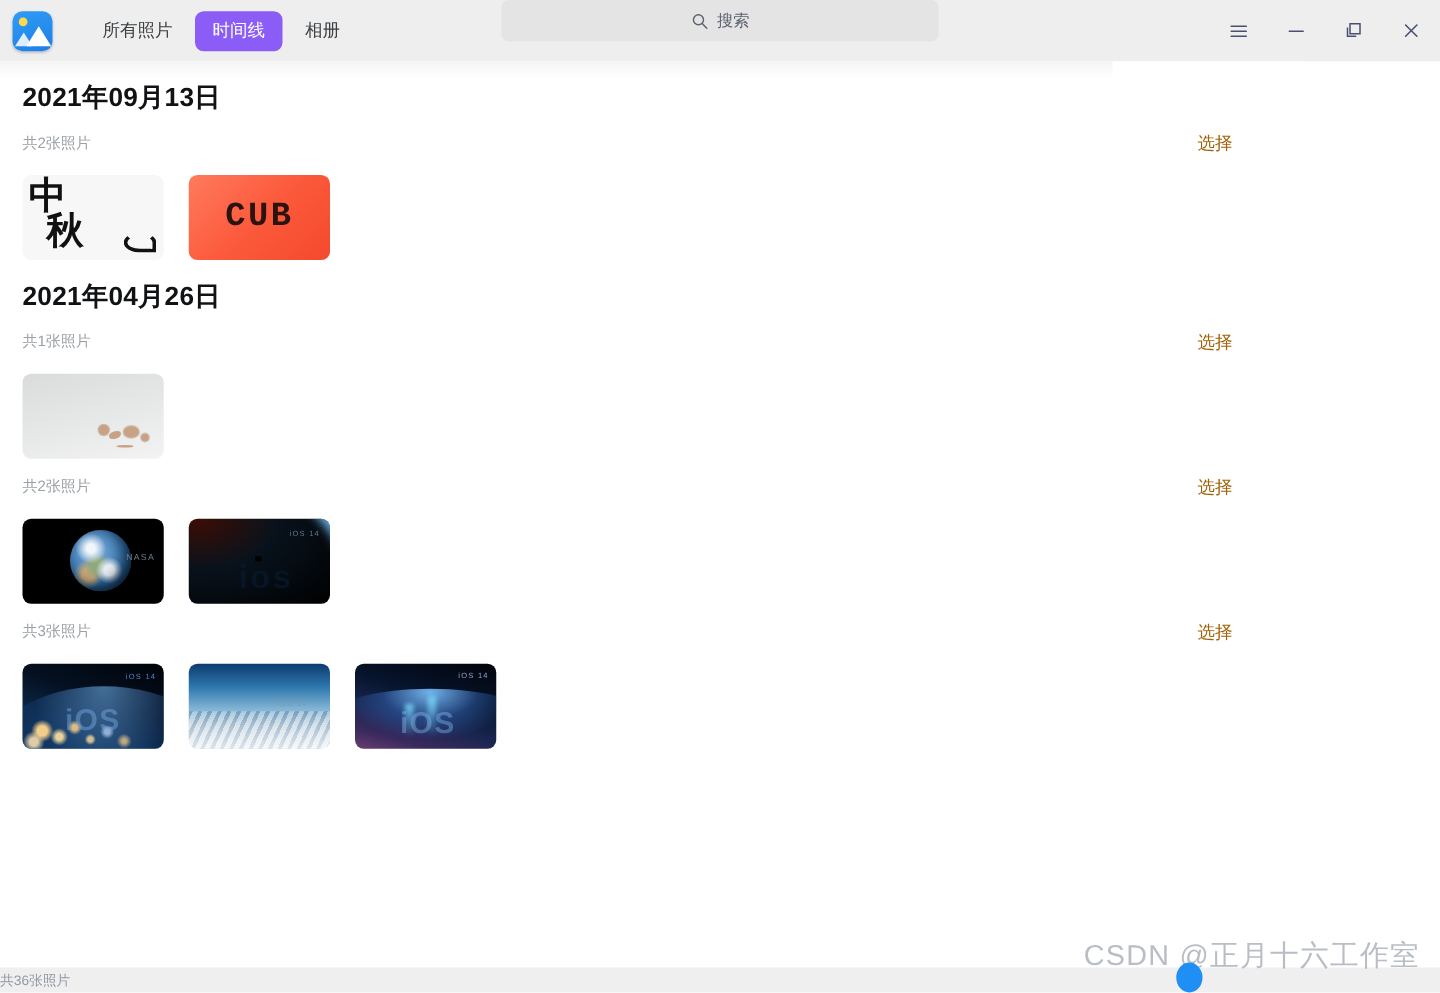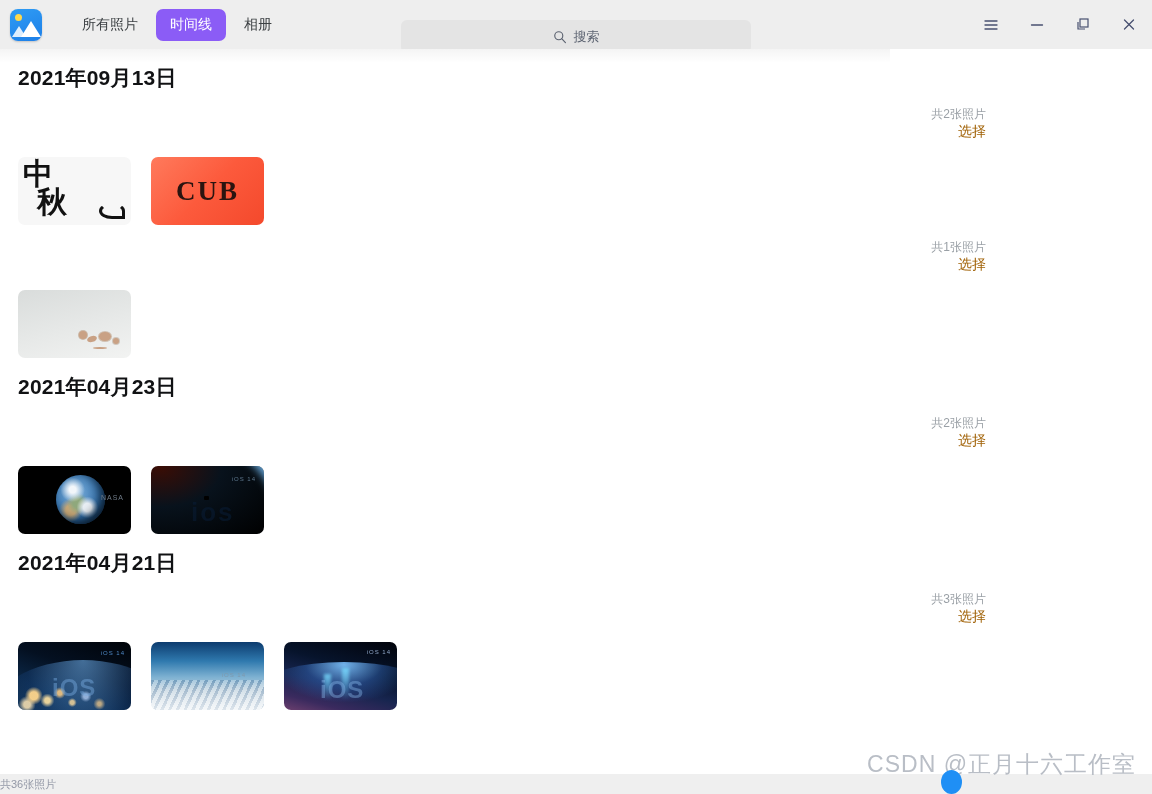--- a/index.html
+++ b/index.html
@@ -47,21 +47,21 @@
 
   .nav-tabs { display: flex; align-items: center; margin-left: 26px; gap: 4px; }
   .tab {
     font-size: 14px; color: #3c4043;
     padding: 7px 14px; border-radius: 7px;
     white-space: nowrap; cursor: pointer;
   }
   .tab.active { background: #8b5cf6; color: #ffffff; }
 
   .search-wrap {
-    position: absolute; left: 401px; top: 20px;
+    position: absolute; left: 401px; top: 0;
     width: 350px; height: 33px;
     background: #e4e4e4; border-radius: 6px;
     display: flex; align-items: center; justify-content: center;
     gap: 7px; cursor: text;
   }
   .search-wrap .sicon { width: 14px; height: 14px; display: block; }
   .search-ph { font-size: 13px; color: #5b6270; }
 
   .win-btns {
     position: absolute; right: 0; top: 0;
@@ -86,22 +86,22 @@
     background: linear-gradient(to bottom, rgba(0,0,0,.045), rgba(0,0,0,0));
     pointer-events: none;
   }
 
   .day-group { padding: 0 18px; }
   .day-title {
     font-size: 21px; font-weight: bold; color: #111214;
     letter-spacing: .2px; padding-top: 15px;
   }
   .day-meta-row {
-    display: flex; align-items: flex-end; justify-content: space-between;
-    margin-top: 14px; padding-right: 36px; flex-direction: column;
+    display: flex; align-items: flex-start; justify-content: space-between;
+    margin-top: 14px; padding-right: 36px;
   }
   .day-count { font-size: 12px; color: #9aa0a6; }
   .select-link { font-size: 14px; color: #a16207; cursor: pointer; }
 
   .thumbs { display: flex; gap: 20px; margin-top: 16px; }
   .thumb {
     width: 113px; height: 68px;
     border-radius: 7px; overflow: hidden;
     position: relative; flex: none; cursor: pointer;
     background: #111;
@@ -121,21 +121,21 @@
     width: 26px; height: 16px;
     border: 3px solid #111; border-radius: 50% 50% 0 50%;
     border-top-color: transparent;
   }
 
   .t-cub {
     background: linear-gradient(135deg, #ff7a5c 0%, #fc5a3c 50%, #f4492c 100%);
     display: flex; align-items: center; justify-content: center;
   }
   .t-cub .cub-text {
-    font-family: Liberation Serif, serif;
+    font-family: Liberation Mono, monospace;
     font-weight: bold; font-size: 27px; color: #2b1410;
     letter-spacing: 2px;
   }
 
   .t-snow {
     background: linear-gradient(165deg, #d9dcdb 0%, #e7e9e8 55%, #f2f3f2 100%);
   }
   .t-snow .bits {
     position: absolute; right: 4px; bottom: 6px;
     width: 54px; height: 30px;
@@ -372,60 +372,59 @@
         </div>
         <div class="zq-swirl"></div>
       </div>
       <div class="thumb t-cub">
         <div class="cub-text">CUB</div>
       </div>
     </div>
   </div>
 
   <div class="day-group">
+    <div class="day-title">2021年04月26日</div>
     <div class="day-meta-row">
       <span class="day-count">共1张照片</span>
       <span class="select-link">选择</span>
     </div>
     <div class="thumbs">
       <div class="thumb t-snow">
         <div class="bits">
           <i class="b1"></i>
             <i class="b2"></i>
             <i class="b3"></i>
             <i class="b4"></i>
             <i class="b5"></i>
         </div>
       </div>
     </div>
   </div>
 
   <div class="day-group">
-    <div class="day-title">2021年04月23日</div>
     <div class="day-meta-row">
       <span class="day-count">共2张照片</span>
       <span class="select-link">选择</span>
     </div>
     <div class="thumbs">
       <div class="thumb t-earth">
         <div class="globe"></div>
         <div class="lbl">NASA</div>
       </div>
       <div class="thumb t-limb">
         <div class="glow"></div>
         <div class="arc"></div>
         <div class="dot"></div>
         <div class="ios">ios</div>
         <div class="tick">iOS 14</div>
       </div>
     </div>
   </div>
 
   <div class="day-group">
-    <div class="day-title">2021年04月21日</div>
     <div class="day-meta-row">
       <span class="day-count">共3张照片</span>
       <span class="select-link">选择</span>
     </div>
     <div class="thumbs">
       <div class="thumb t-night">
         <div class="horizon"></div>
         <div class="lights"></div>
         <div class="ios2">iOS</div>
         <div class="tick2">iOS 14</div>

